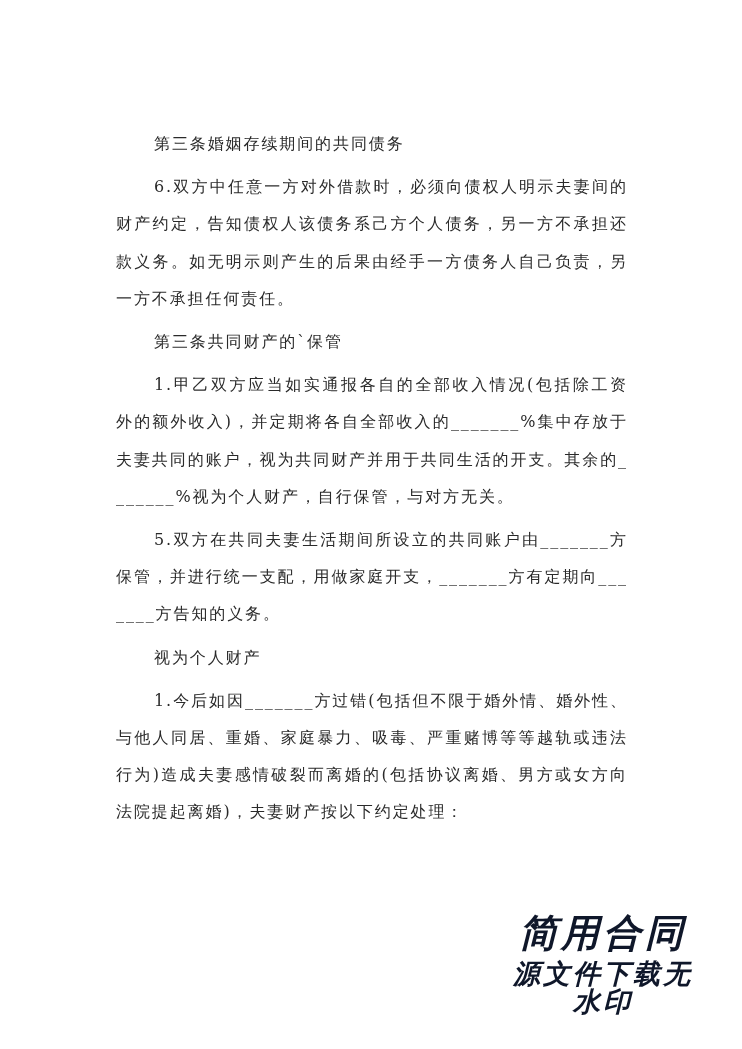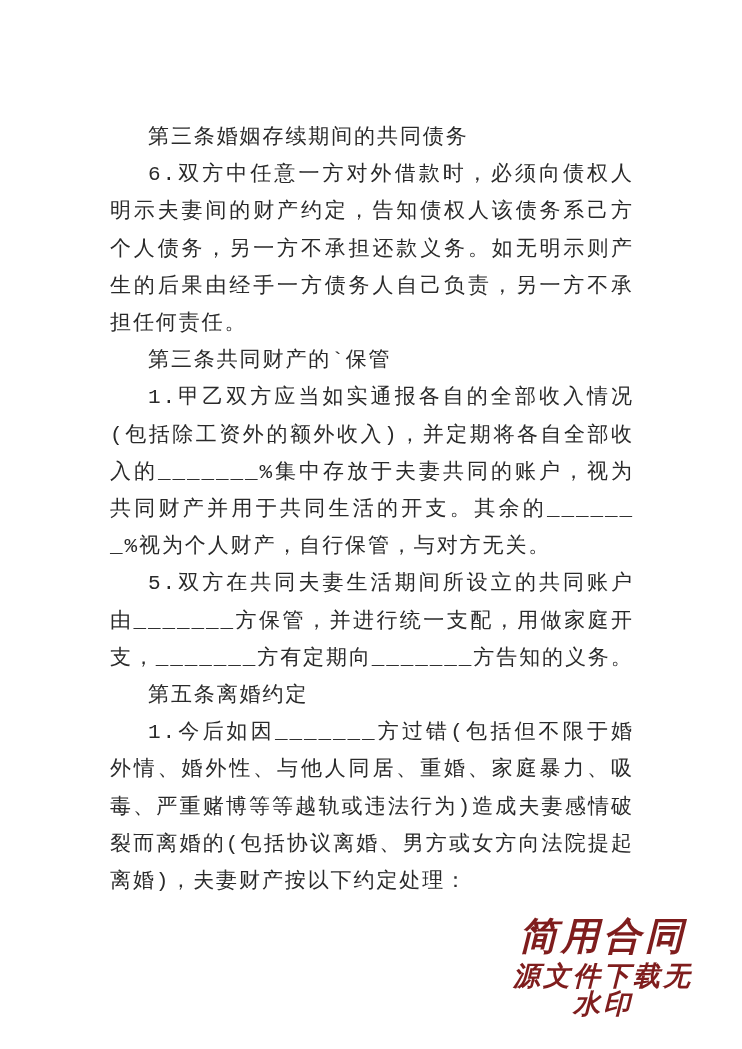--- a/index.html
+++ b/index.html
@@ -16,40 +16,39 @@
       left: 0; top: 0;
       width: 742px; height: 1049px;
     }
     .content {
       position: absolute;
       left: 110px;
       top: 119px;
       width: 524px;
     }
     .para {
-      margin: 0;
-      font-size: 21px;
+      margin: 6px;
+      font-size: 16px;
       line-height: 37.2px;
       letter-spacing: 1.9px;
       text-align: justify;
       text-align-last: left;
       white-space: pre-wrap;
       word-break: break-all;
-      font-family: Liberation Mono, monospace;
     }
     .heading { text-indent: 38px; }
     .indent { text-indent: 38px; }
     .watermark {
       position: absolute;
       left: 508px;
       top: 914px;
       width: 190px;
       text-align: center;
-      color: #7f1d1d;
-      font-family: Liberation Serif, serif;
+      color: #0f172a;
+      font-family: Liberation Mono, monospace;
       font-style: italic;
       font-weight: bold;
       user-select: none;
     }
     .watermark .wm-main {
       font-size: 38px;
       letter-spacing: 4px;
       line-height: 44px;
       display: block;
     }
@@ -67,21 +66,21 @@
 <div class="page">
   <div class="content">
 
     <p class="para heading">第三条婚姻存续期间的共同债务</p>
     <p class="para indent">6.双方中任意一方对外借款时，必须向债权人明示夫妻间的财产约定，告知债权人该债务系己方个人债务，另一方不承担还款义务。如无明示则产生的后果由经手一方债务人自己负责，另一方不承担任何责任。</p>
 
     <p class="para heading">第三条共同财产的`保管</p>
     <p class="para indent">1.甲乙双方应当如实通报各自的全部收入情况(包括除工资外的额外收入)，并定期将各自全部收入的_______%集中存放于夫妻共同的账户，视为共同财产并用于共同生活的开支。其余的_______%视为个人财产，自行保管，与对方无关。</p>
     <p class="para indent">5.双方在共同夫妻生活期间所设立的共同账户由_______方保管，并进行统一支配，用做家庭开支，_______方有定期向_______方告知的义务。</p>
 
-    <p class="para heading">第五条离婚约定</p>
+    <p class="para heading">视为个人财产</p>
     <p class="para indent">1.今后如因_______方过错(包括但不限于婚外情、婚外性、与他人同居、重婚、家庭暴力、吸毒、严重赌博等等越轨或违法行为)造成夫妻感情破裂而离婚的(包括协议离婚、男方或女方向法院提起离婚)，夫妻财产按以下约定处理：</p>
 
   </div>
 
   <div class="watermark">
     <span class="wm-main">简用合同</span>
     <span class="wm-sub">源文件下载无水印</span>
   </div>
 </div>
 

